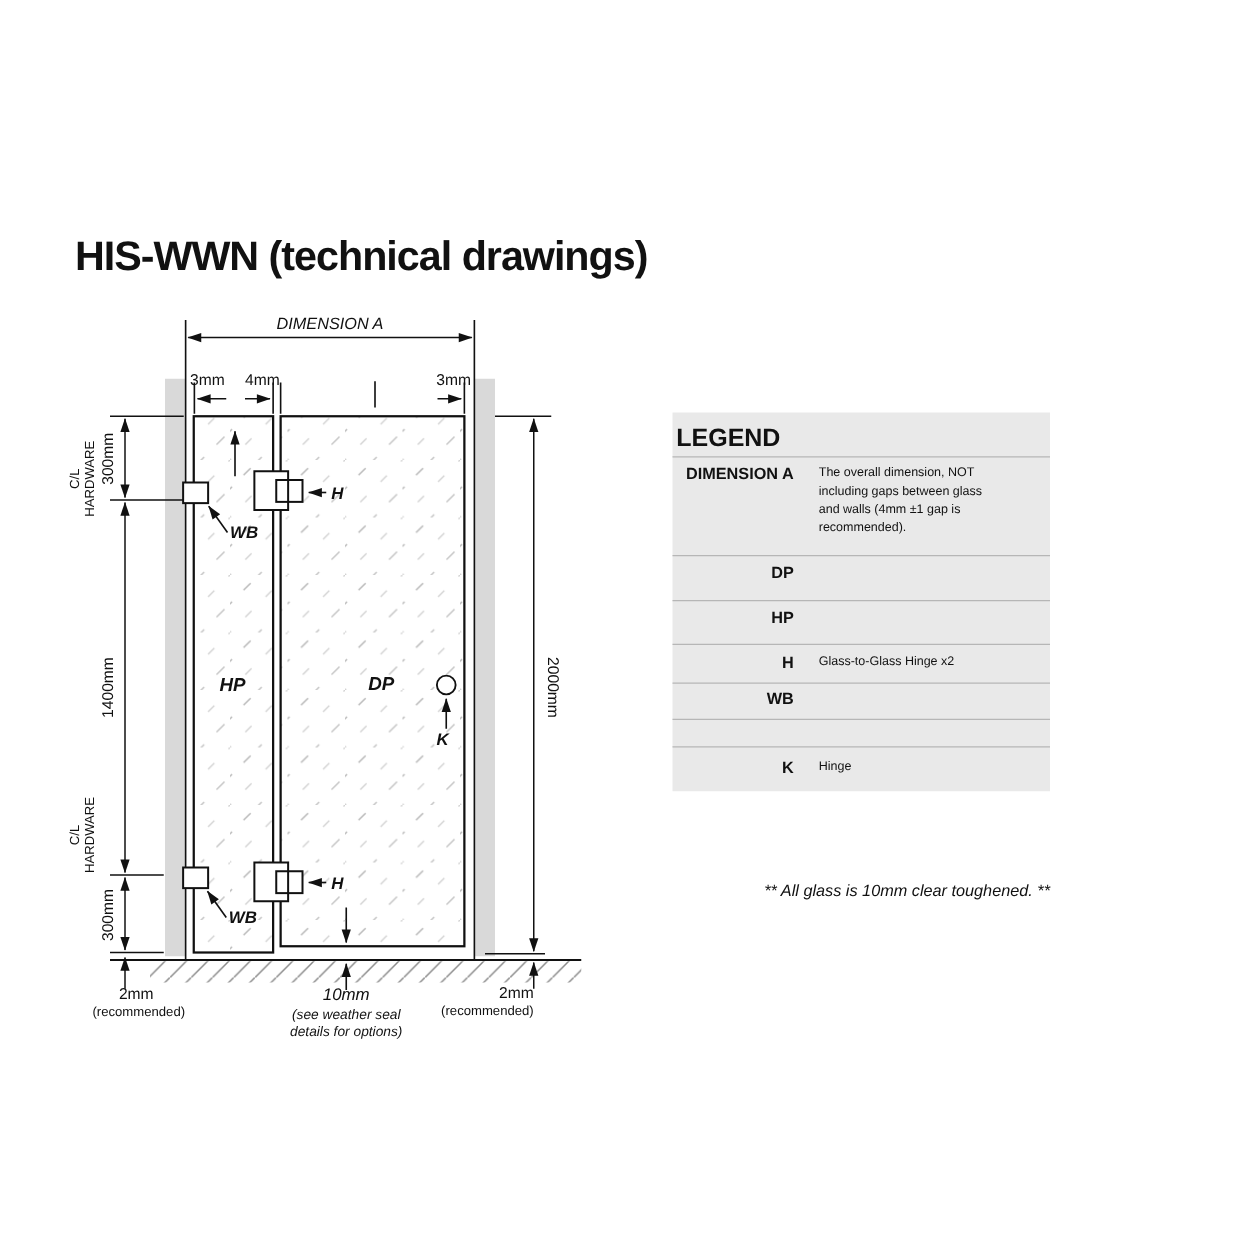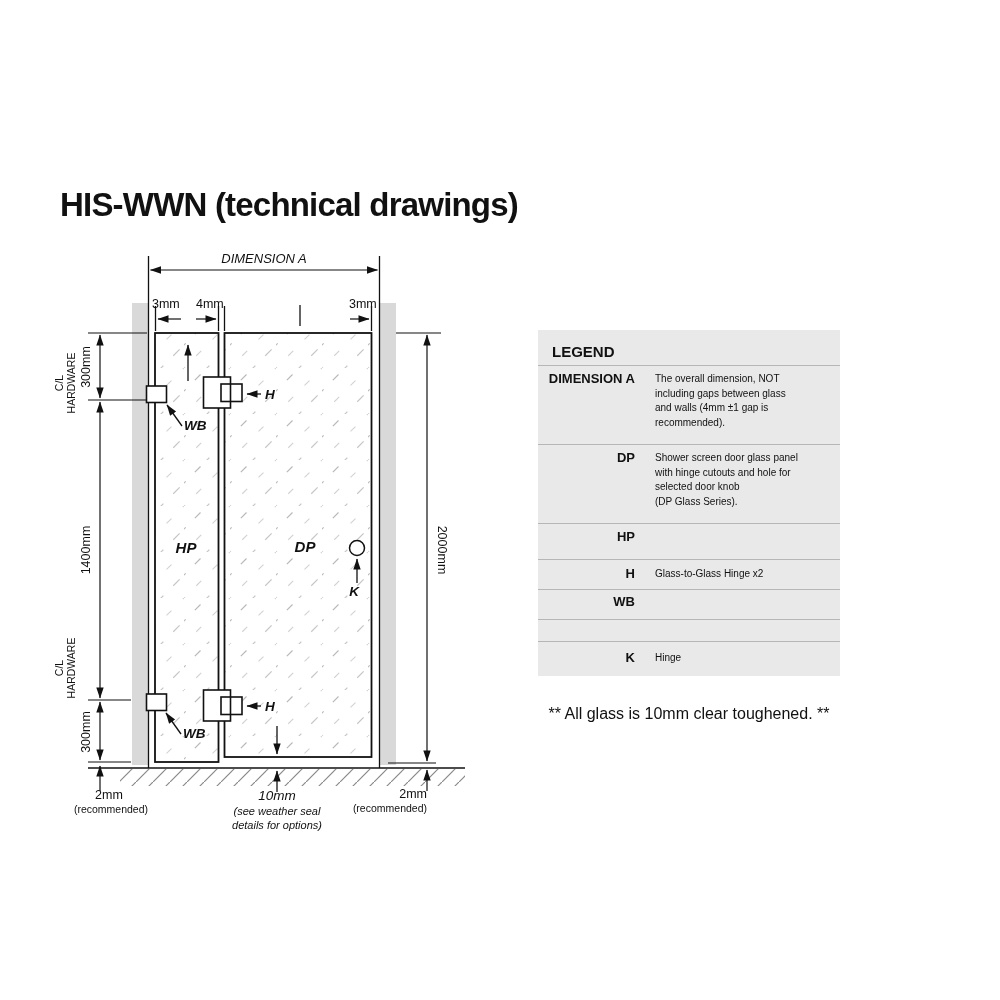--- a/index.html
+++ b/index.html
@@ -10,29 +10,29 @@
 
   .drawing-svg { position:absolute; left:0; top:0; width:1000px; height:1000px; }
   .drawing-svg text { font-family:"Liberation Sans", sans-serif; fill:#111; }
   .dim-txt { font-size:12.5px; }
   .small-txt { font-size:10.5px; }
   .ital { font-style:italic; }
   .callout { font-size:13.5px; font-weight:bold; font-style:italic; }
   .panel-lbl { font-size:15px; font-weight:bold; font-style:italic; }
 
   .legend { position:absolute; left:538px; top:330px; width:302px; background:#e9e9e9; }
-  .legend-title { font-size:15px; font-weight:bold; line-height:19px; padding:12px 0 4px 14px; }
+  .legend-title { font-size:20px; font-weight:bold; line-height:19px; padding:12px 0 4px 3px; }
   .legend-row { display:grid; grid-template-columns:97px 1fr; column-gap:20px; border-top:1px solid #b6b6b6; padding:6px 0 14px 0; }
   .legend-row .term { text-align:right; font-weight:bold; font-size:13px; line-height:14.5px; white-space:pre; }
   .legend-row .desc { font-size:10px; line-height:14.5px; white-space:pre; }
   .row-single { padding:7px 0 8px 0; }
   .row-wb { padding:5px 0 9px 0; }
   .row-empty { padding:0; height:22px; }
   .row-k { padding:9px 0 11px 0; }
-  .legend-note { position:absolute; left:538px; top:705px; width:302px; text-align:center; font-size:16px; white-space:nowrap; }
+  .legend-note { position:absolute; left:538px; top:705px; width:302px; text-align:right; font-size:13px; font-style:italic; white-space:nowrap; }
 </style>
 </head>
 <body>
 
 <div class="stage">
 
   <h1 class="page-title">HIS-WWN (technical drawings)</h1>
 
   <svg class="drawing-svg" viewBox="0 0 1000 1000" xmlns="http://www.w3.org/2000/svg">
     <defs>
@@ -170,24 +170,20 @@
     <div class="legend-row">
       <div class="term">DIMENSION A</div>
       <div class="desc">The overall dimension, NOT
 including gaps between glass
 and walls (4mm ±1 gap is
 recommended).</div>
     </div>
 
     <div class="legend-row">
       <div class="term">DP</div>
-      <div class="desc">Shower screen door glass panel
-with hinge cutouts and hole for
-selected door knob
-(DP Glass Series).</div>
     </div>
 
     <div class="legend-row">
       <div class="term">HP</div>
     </div>
 
     <div class="legend-row row-single">
       <div class="term">H</div>
       <div class="desc">Glass-to-Glass Hinge x2</div>
     </div>

